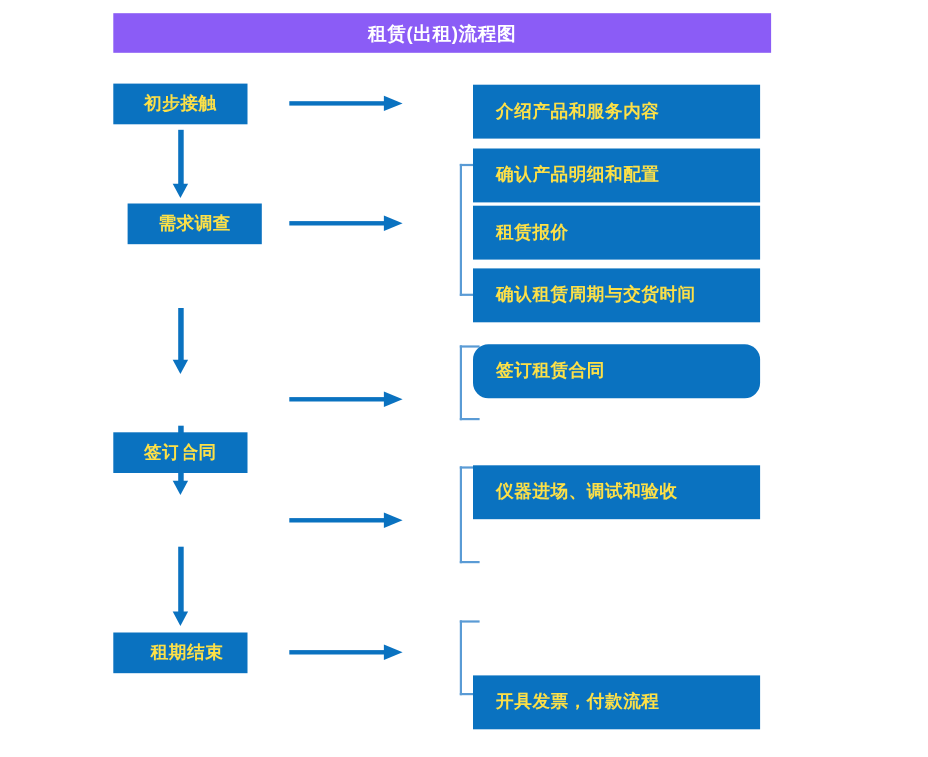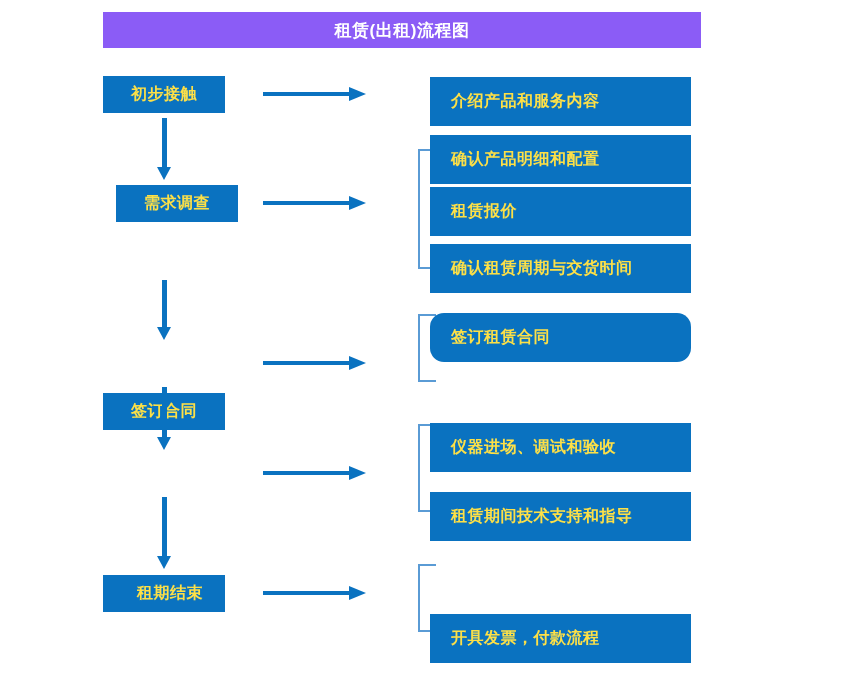--- a/index.html
+++ b/index.html
@@ -190,18 +190,17 @@
 
   <div class="node right" style="top:187px;">租赁报价</div>
 
   <div class="node right" style="top:244px;">确认租赁周期与交货时间</div>
 
   <div class="node right" style="top:313px;border-radius:14px;">签订租赁合同</div>
 
 
   <div class="node right" style="top:423px;">仪器进场、调试和验收</div>
 
-  <div class="node right" style="top:492px;">租赁期间技术支持和指导</div>
 
 
   <div class="node right" style="top:614px;">开具发票，付款流程</div>
 
 </div>
 
 </body></html>

